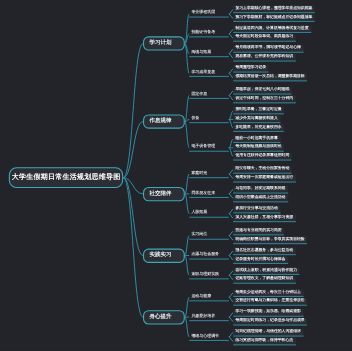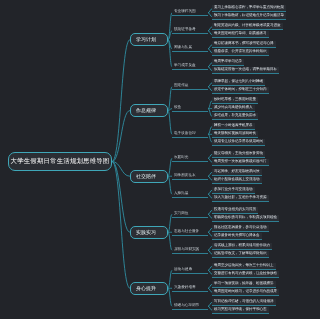--- a/index.html
+++ b/index.html
@@ -3,21 +3,21 @@
 <meta charset="utf-8">
 <style>
   html,body{margin:0;padding:0;}
   body{
     width:300px;height:319px;
     background:#222429;
     font-family:"DejaVu Sans","Liberation Sans",sans-serif;
     overflow:hidden;
     position:relative;
   }
-  #map{position:absolute;inset:0;width:300px;height:319px;}
+  #map{position:absolute;inset:0;width:300px;height:319px;font-weight:bold;}
   svg.links{position:absolute;left:0;top:0;width:300px;height:319px;pointer-events:none;}
   .node{position:absolute;box-sizing:border-box;white-space:nowrap;}
 
   .root{
     border:1px solid #3fa7b8;
     border-radius:7px;
     background:#2b2e34;
     color:#ffffff;
     font-size:6.4px;
     letter-spacing:.2px;

